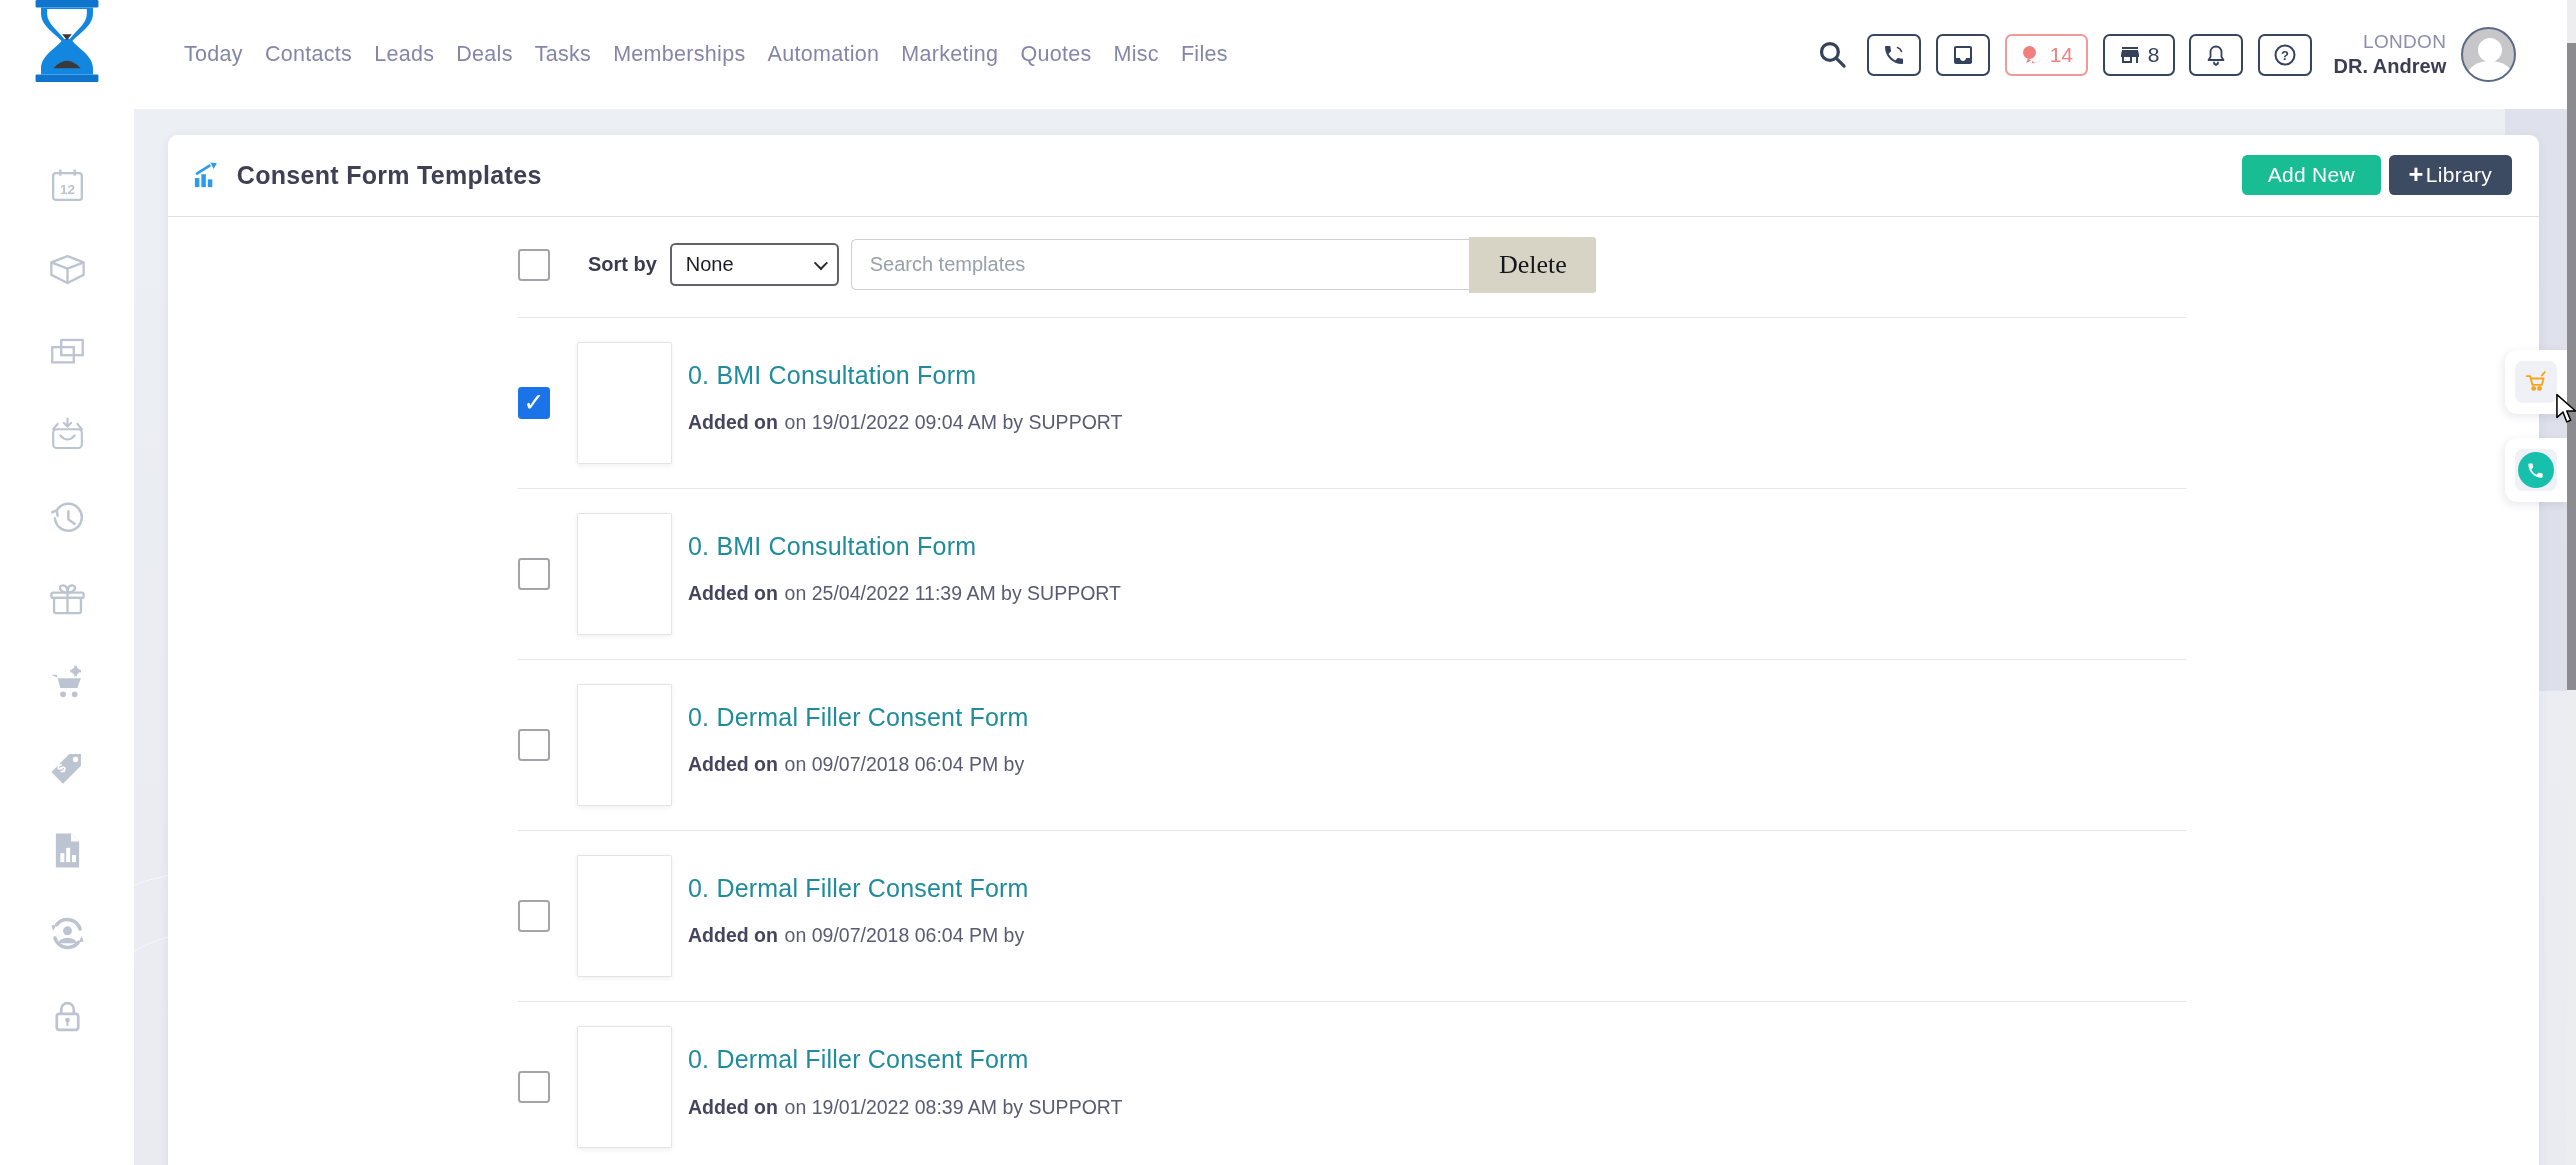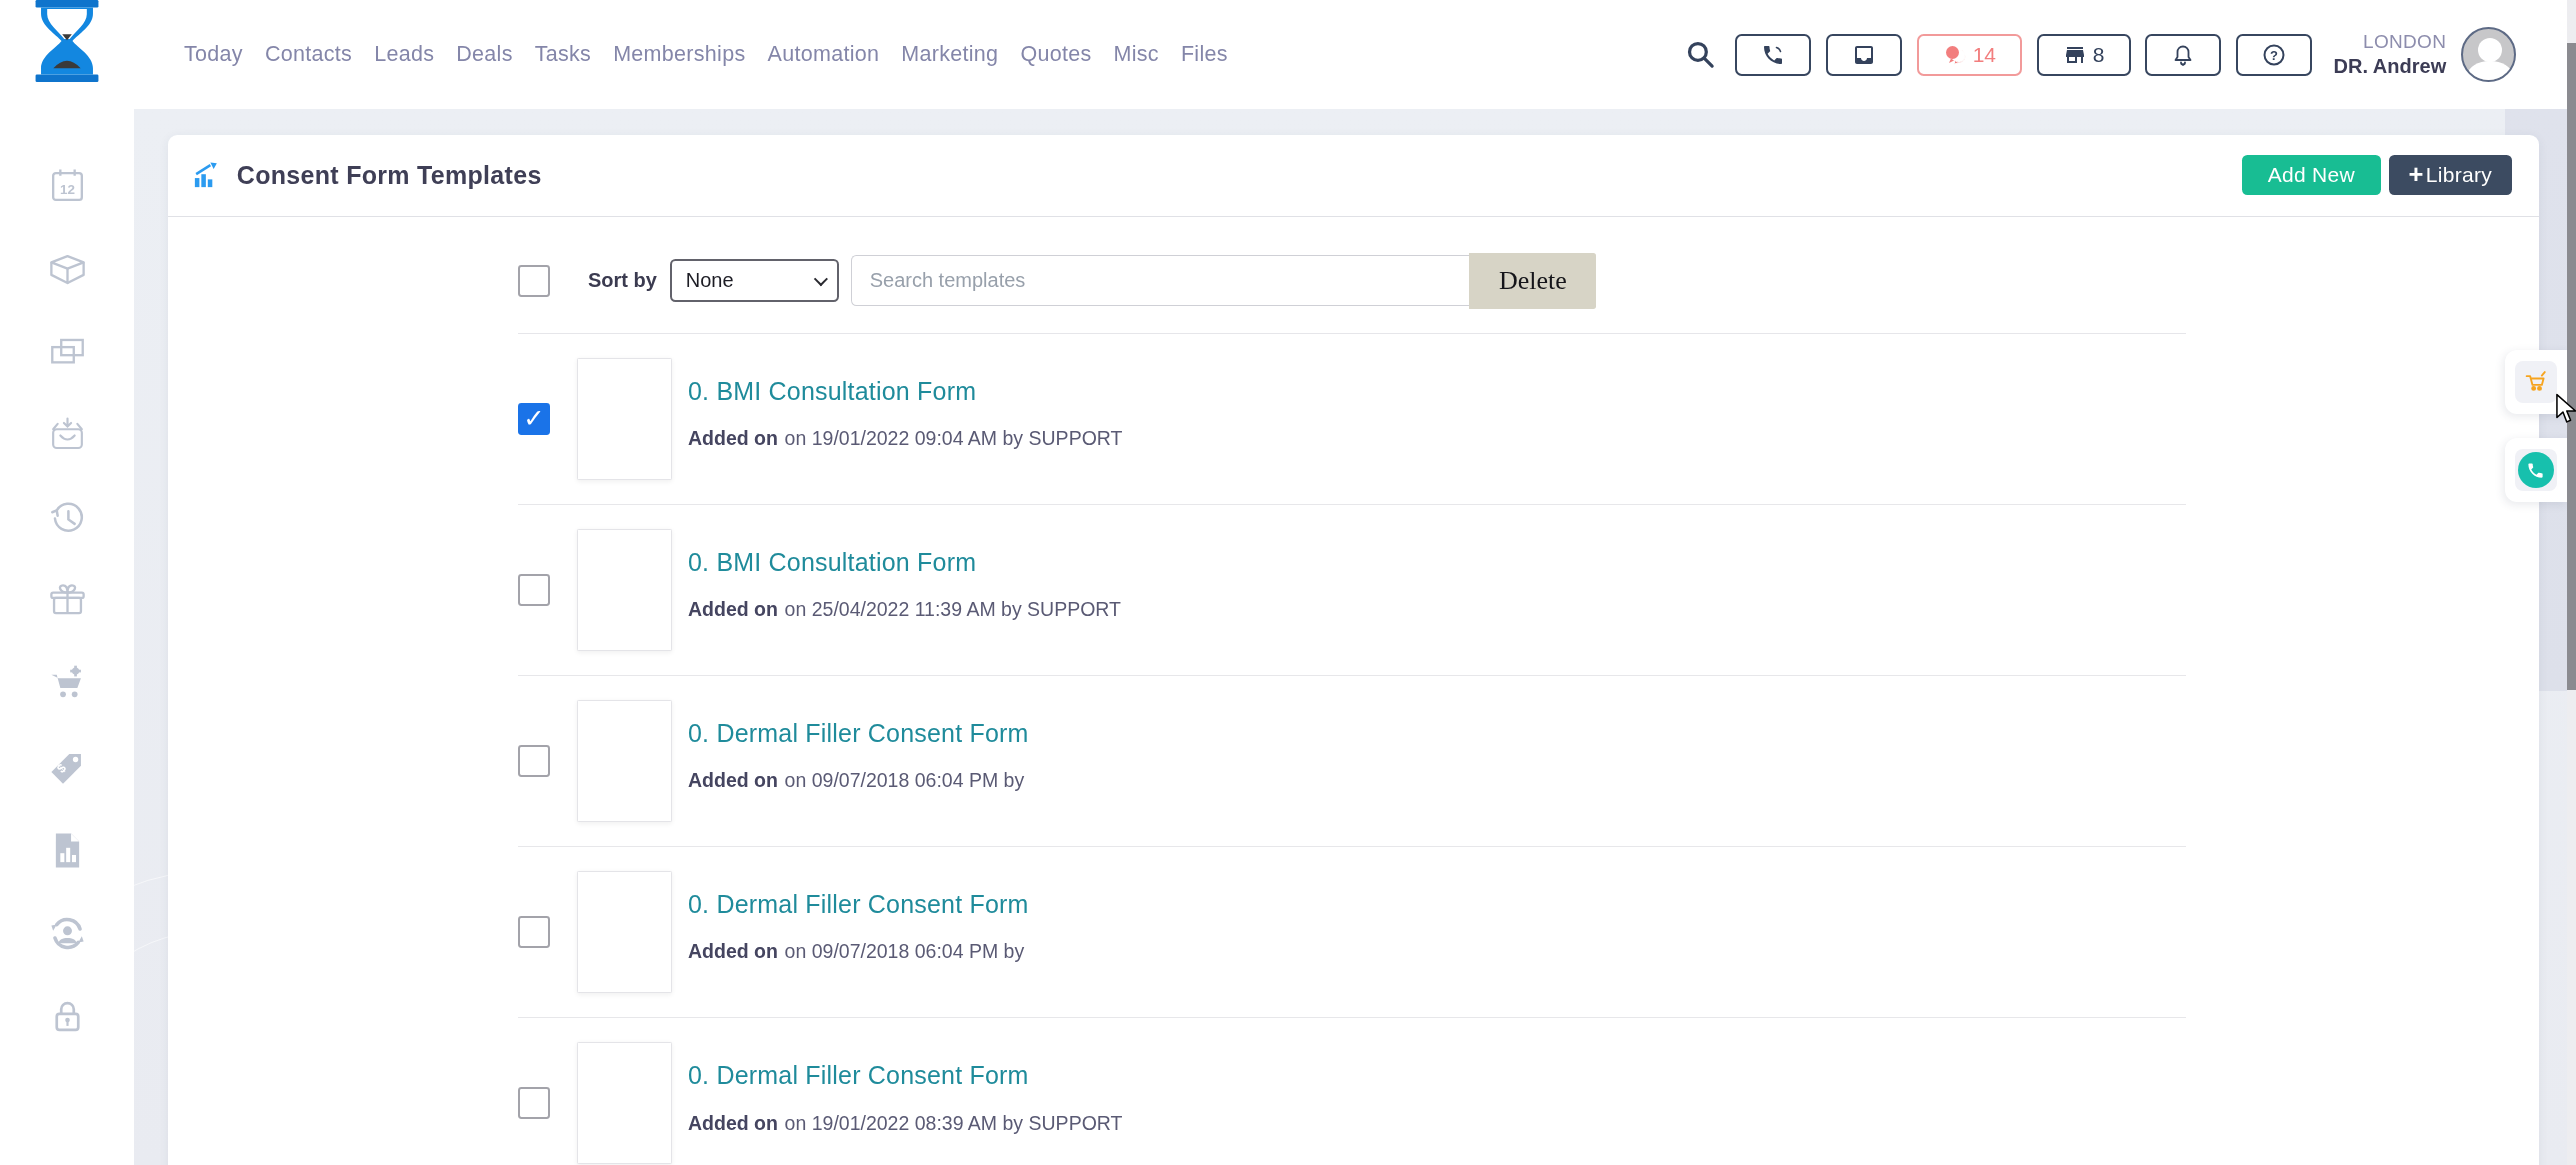--- a/index.html
+++ b/index.html
@@ -8,21 +8,21 @@
 
   
   .topnav { height:109px; background:#ffffff; display:flex; 
     padding-left:32px; position:relative; z-index:5; }
   .logo { width:70px; height:82px; flex:0 0 auto; }
   .nav-links { display:flex; align-items:center; gap:22px; margin-left:82px; }
   .nav-link { font-size:21.5px; color:#8486a9; letter-spacing:0.3px; cursor:pointer; white-space:nowrap; }
   .nav-right { margin-left:auto; display:flex; align-items:center; gap:14.8px; padding-right:60px; }
   .icon-plain { width:32px; height:32px; display:flex; align-items:center; justify-content:center; margin-right:4px; }
   .icon-btn { height:42px; min-width:50px; border:2px solid #37465f; border-radius:6.7px;
-    display:flex; align-items:center; justify-content:center; gap:6px; padding:0 24px; background:#fff; cursor:pointer; }
+    display:flex; align-items:center; justify-content:center; gap:6px; padding:0 13px; background:#fff; cursor:pointer; }
   .icon-btn.alert { border-color:#f29a9a; }
   .badge-red { color:#f27e7e; font-size:21px; }
   .badge-navy { color:#34425c; font-size:21px; }
   .user-block { text-align:right; line-height:1.25; margin-left:6.7px; }
   .user-loc { font-size:19px; color:#8d8dad; letter-spacing:0.3px; }
   .user-name { font-size:20px; color:#3c3c55; font-weight:600; }
   .avatar { width:55px; height:55px; border-radius:50%; background:#c7c7c9; border:2px solid #5d6a85;
     overflow:hidden; position:relative; flex:0 0 auto; }
   .avatar::before { content:""; position:absolute; left:15.4px; top:9.4px; width:24px; height:24px;
     border-radius:50%; background:#fff; }
@@ -51,21 +51,21 @@
   .page-title { font-size:25px; color:#3f3f56; font-weight:600; letter-spacing:0.3px; margin-left:14.8px; }
   .hd-spacer { flex:1; }
   .btn { height:40px; border:none; border-radius:5.4px; color:#fff; font-size:21px;
     font-family:inherit; letter-spacing:0.3px; cursor:pointer; display:flex; align-items:center; }
   .btn-add { background:#18bd93; padding:0 25.5px; margin-right:8px; }
   .btn-library { background:#3c4b61; padding:0 20px; }
   .plus-glyph { font-size:25.5px; font-weight:bold; margin-right:2px; line-height:1; }
 
   
   .list-wrap { margin-left:350px; width:1668px; }
-  .toolbar { display:flex; align-items:center; padding:36px 0 24px; border-bottom:1.3px solid #e6e6ea; }
+  .toolbar { display:flex; align-items:center; padding:20px 0 24px; border-bottom:1.3px solid #e6e6ea; }
   .checkbox { width:32px; height:32px; border:2px solid #a3a3aa; border-radius:3.4px; background:#fff;
     flex:0 0 auto; cursor:pointer; display:flex; align-items:center; justify-content:center; }
   .checkbox.checked { background:#1a73e8; border-color:#1a73e8; }
   .checkbox.checked::after { content:"✓"; color:#fff; font-size:25.5px; font-weight:bold; line-height:1; }
   .sort-label { margin-left:38px; font-size:20px; color:#3b3b50; font-weight:600; }
   .select { margin-left:13.4px; width:169px; height:43px; border:2px solid #62626b; border-radius:5.4px;
     background:#fff; display:flex; align-items:center; justify-content:space-between;
     padding:0 13.4px; font-size:20px; color:#1c1c24; cursor:pointer; }
   .select .chev { width:10px; height:10px; border-right:2px solid #2a2a30; border-bottom:2px solid #2a2a30;
     transform:rotate(45deg) translateY(-2.7px); }

